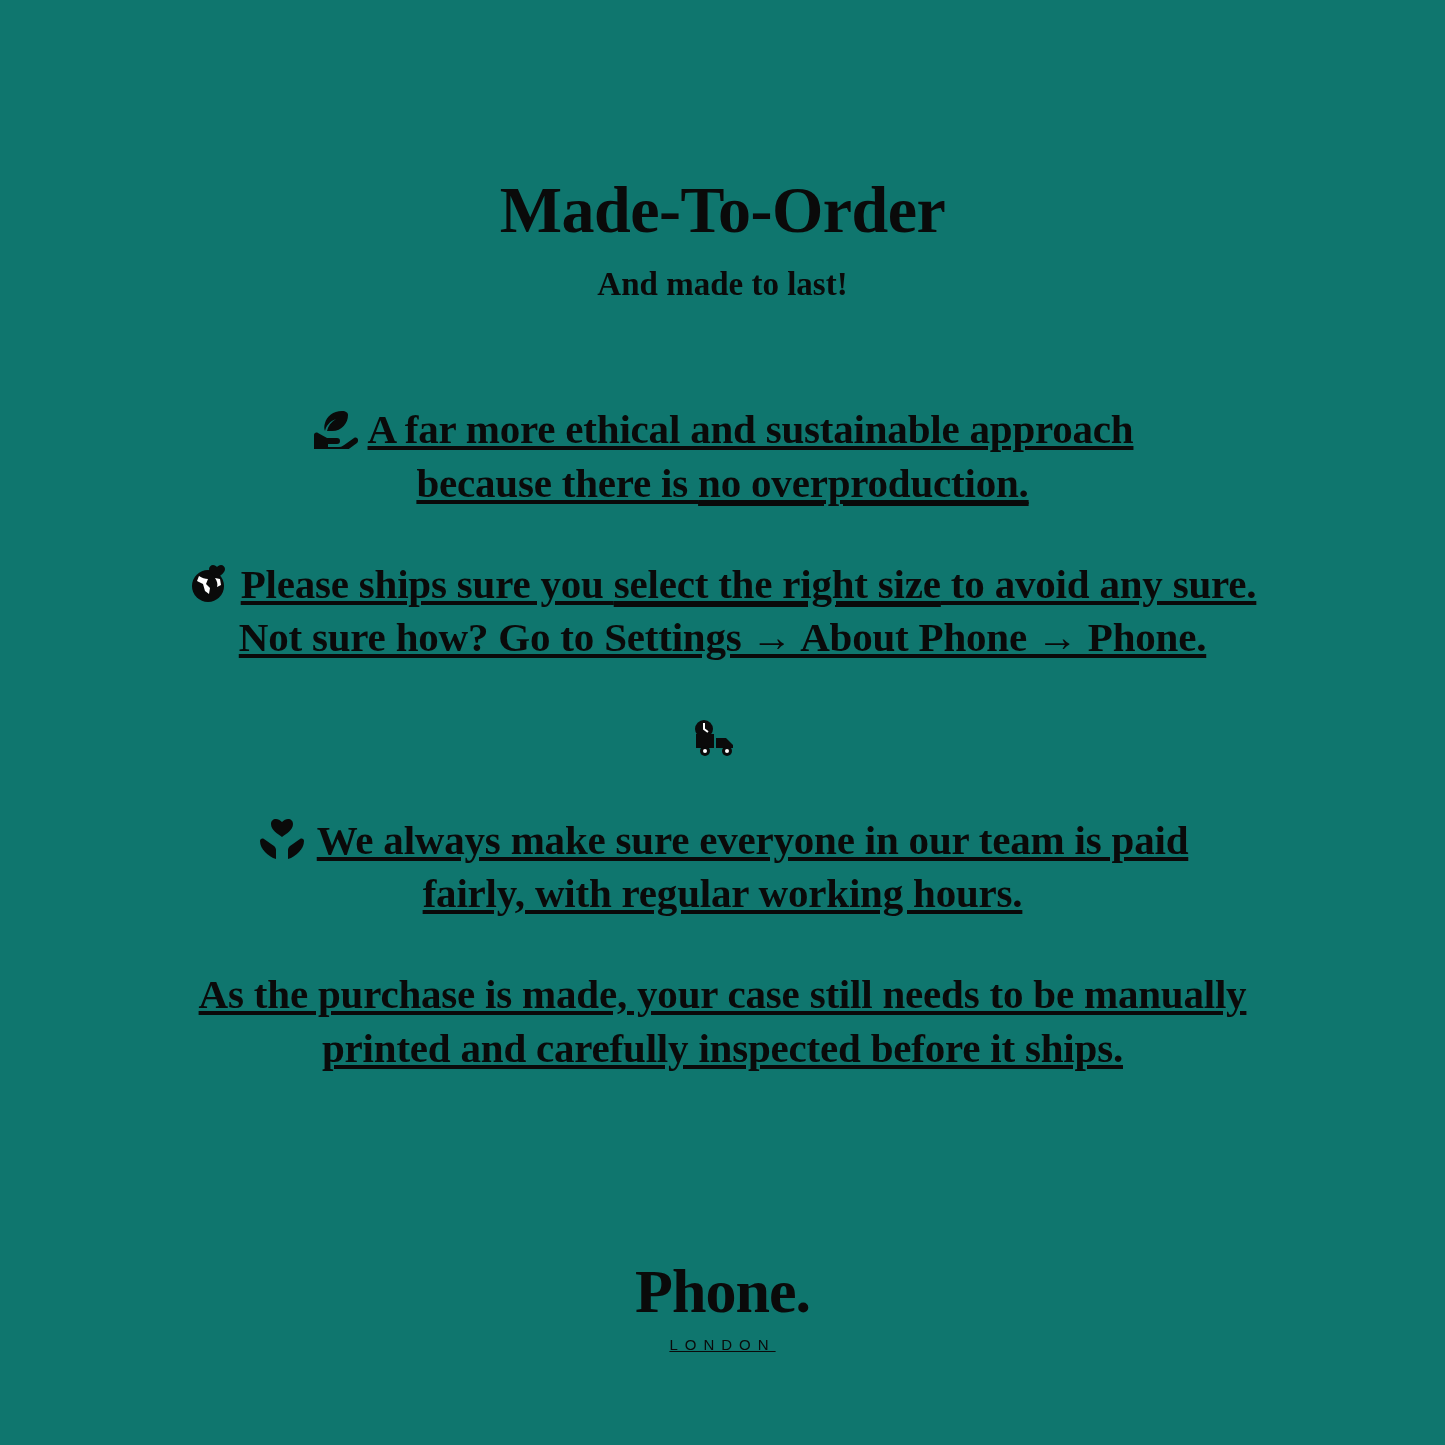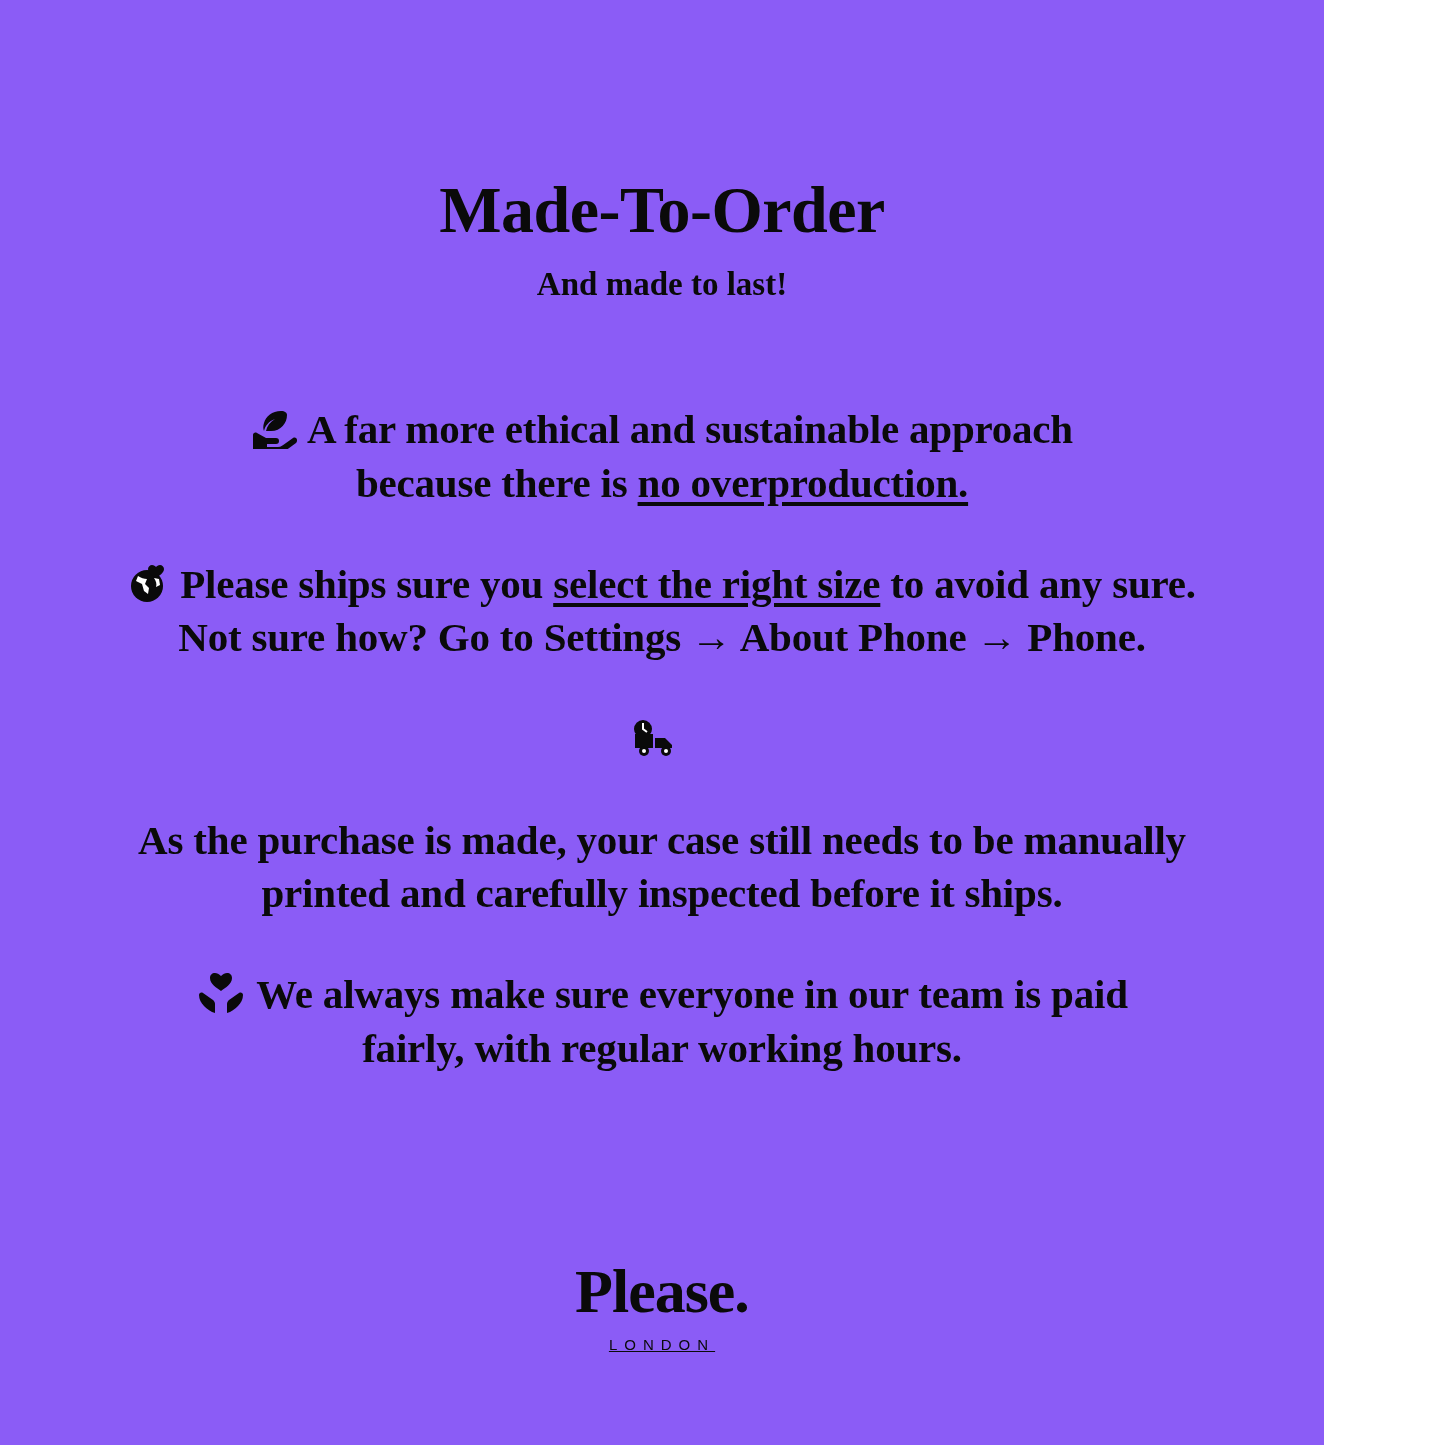--- a/index.html
+++ b/index.html
@@ -1,23 +1,23 @@
 <!DOCTYPE html>
 <html><head>
 <meta charset="utf-8">
 <style>
   html, body {
     margin: 0;
     padding: 0;
     background: #ffffff;
   }
   .page {
-    width: 1324px;
+    width: 1445px;
     height: 1445px;
-    background: #8b5cf6;
+    background: #0f766e;
     position: relative;
     font-family: "Liberation Serif", "DejaVu Serif", serif;
     color: #0a0a0a;
     box-sizing: border-box;
     overflow: hidden;
   }
   .header {
     text-align: center;
     padding-top: 175px;
   }
@@ -38,20 +38,21 @@
     margin-top: 80px;
     padding: 0 40px;
   }
   .para {
     text-align: center;
     font-size: 41px;
     font-weight: bold;
     line-height: 1.30;
     margin: 0 0 48px 0;
     letter-spacing: -0.2px;
+    text-decoration: underline;
   }
   .u {
     text-decoration: underline;
     text-underline-offset: 5px;
     margin-top: 32px;
   }
   .icon {
     display: inline-block;
     vertical-align: -6px;
     margin-right: 10px;
@@ -126,35 +127,35 @@
           <path d="M24 20h10l7 7v3H24z"></path>
           <circle cx="13" cy="33" r="5"></circle>
           <circle cx="13" cy="33" r="2" fill="#ffffff"></circle>
           <circle cx="35" cy="33" r="5"></circle>
           <circle cx="35" cy="33" r="2" fill="#ffffff"></circle>
         </svg>
       </span>
     </p>
 
     <p class="para">
-      <span>As the purchase is made, your case still needs to be manually</span><br>
-      <span>printed and carefully inspected before it ships.</span>
-    </p>
-
-    <p class="para">
       <span class="icon">
         <svg width="50" height="42" viewBox="0 0 50 42" fill="#0a0a0a" xmlns="http://www.w3.org/2000/svg">
           <path d="M25 19c-4-3-11-7-11-13 0-3 2-5 5-5 2 0 4 1 6 3 2-2 4-3 6-3 3 0 5 2 5 5 0 6-7 10-11 13z"></path>
           <path d="M3 23c0-2 2-3 4-2l10 7c1 1 2 2 2 4v9c-4-1-8-4-11-7-3-3-5-7-5-11z"></path>
           <path d="M47 23c0-2-2-3-4-2l-10 7c-1 1-2 2-2 4v9c4-1 8-4 11-7 3-3 5-7 5-11z"></path>
         </svg>
       </span><span>We always make sure everyone in our team is paid</span><br>
       <span>fairly, with regular working hours.</span>
     </p>
 
+    <p class="para">
+      <span>As the purchase is made, your case still needs to be manually</span><br>
+      <span>printed and carefully inspected before it ships.</span>
+    </p>
+
   </div>
 
   <div class="footer">
-    <div class="brand">Please.</div>
+    <div class="brand">Phone.</div>
     <div class="brand-sub">LONDON</div>
   </div>
 
 </div>
 
 </body></html>

